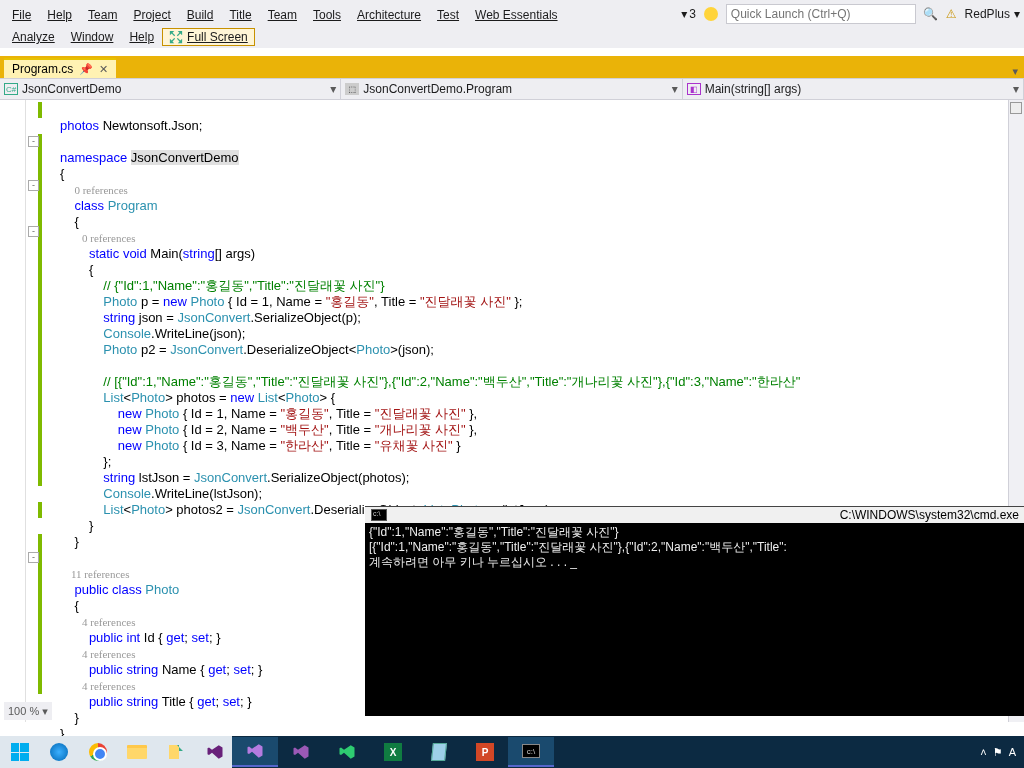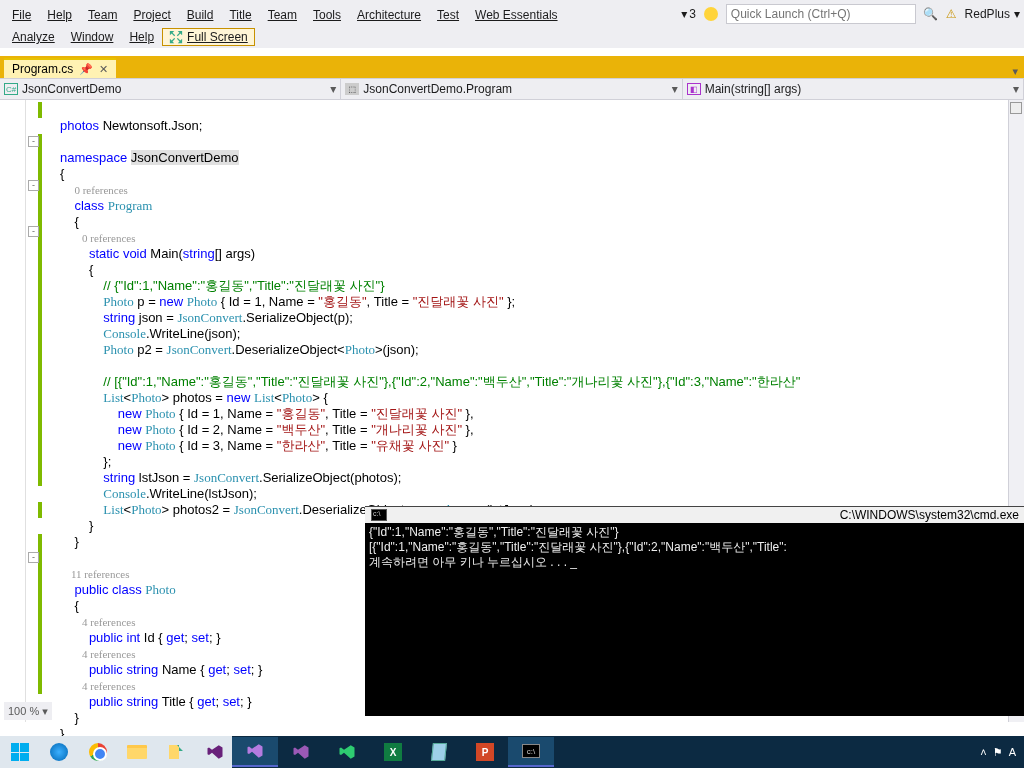--- a/index.html
+++ b/index.html
@@ -36,21 +36,21 @@
 .nb2 { background:#ccc; }
 .nb3 { border:1px solid #a3c; color:#a3c; }
 
 
 .editor { position: relative; height: 622px; background:#fff; font-family: Consolas, monospace; font-size: 13px; line-height: 16px; color:#000; }
 .gutter { position:absolute; left:0; top:0; width:26px; height:100%; background:#fff; border-right:1px solid #e0e0e0; }
 .change-bar { position:absolute; left:38px; top:0; width:4px; height:100%; }
 .cb { position:absolute; left:0; width:4px; background:#7fba00; }
 .code { position:absolute; left:60px; top:2px; white-space:pre; }
 .kw { color:#0000ff; }
-.type { color:#2b91af;font-family:Liberation Serif, serif; }
+.type { color:#2b91af; }
 .str { color:#a31515; }
 .cmt { color:#008000; }
 .refcount { color:#999; font-size:11px; font-family:"Segoe UI"; }
 .hl-ns { background:#e0e0e0; }
 .fold { position:absolute; width:11px; height:11px; border:1px solid #aaa; background:#fff; font-size:9px; line-height:9px; text-align:center; color:#666; }
 .zoom { position:absolute; left:4px; bottom:2px; font-size:11px; color:#5a5a5a; background:#eeeef2; padding:1px 4px; }
 .scroll-corner { position:absolute; right:0; top:0; width:16px; height:100%; background:#f0f0f4; border-left:1px solid #d0d0d8; }
 .split-icon { position:absolute; right:2px; top:2px; width:12px; height:12px; border:1px solid #999; background:#eee; }
 
 

